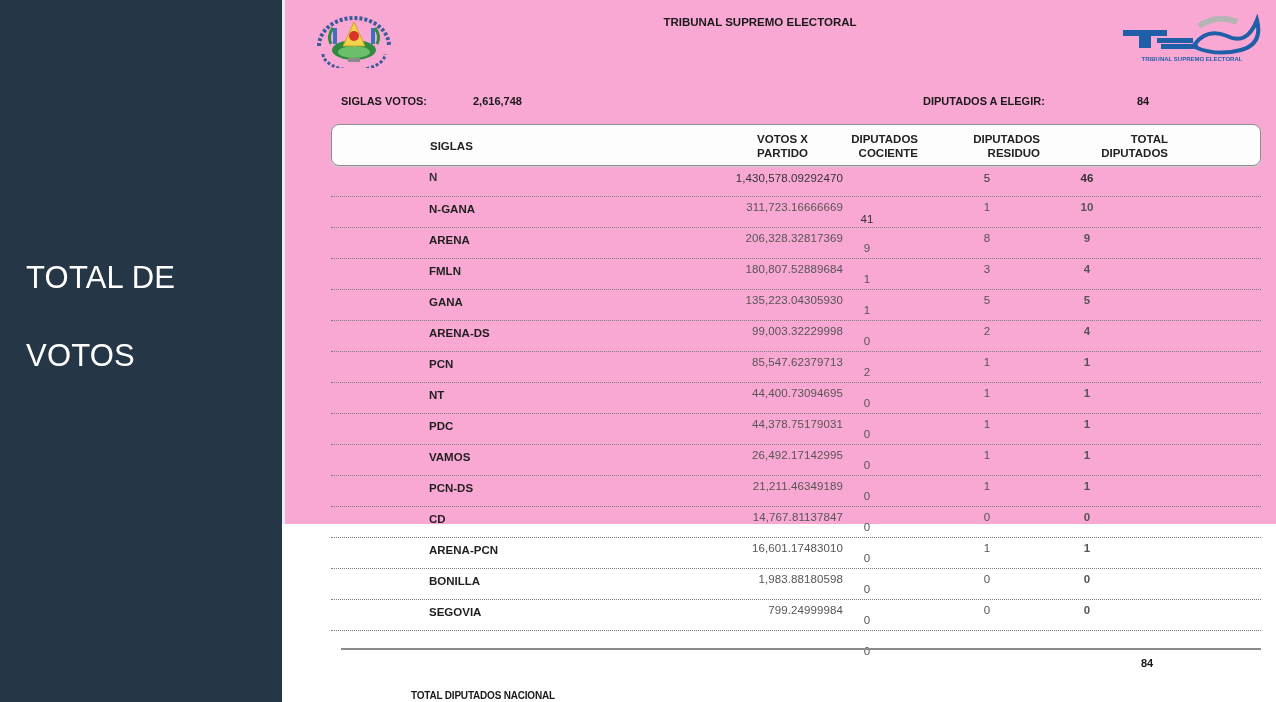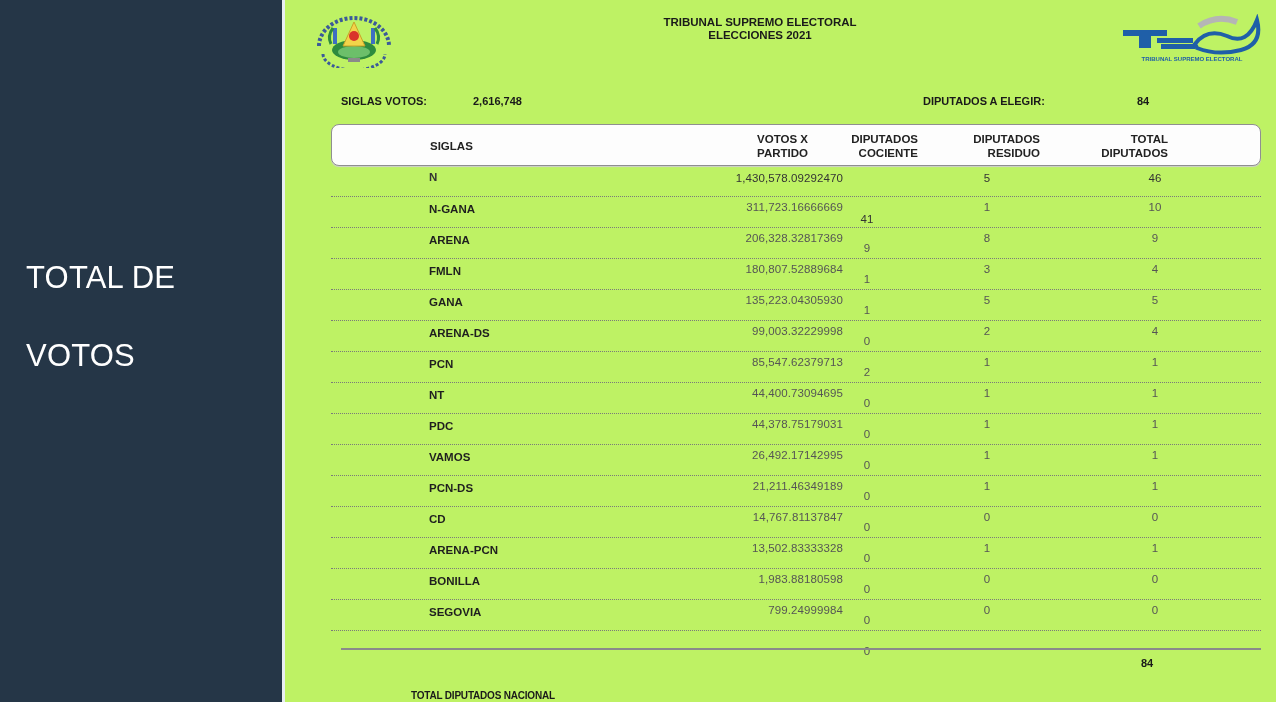--- a/index.html
+++ b/index.html
@@ -11,22 +11,22 @@
     background: #253647;
   }
   .sidebar-line {
     position: absolute; left: 26px; color: #ffffff;
     font-family: "Liberation Sans", sans-serif; font-size: 31px; letter-spacing: 0.2px;
   }
   .sidebar-line.l1 { top: 260px; }
   .sidebar-line.l2 { top: 338px; }
 
   .page {
-    position: absolute; left: 282px; top: 0; width: 994px; height: 702px;
-    background: #bef264; border-left: 3px solid #e8edf1;
+    position: absolute; left: 282px; top: 0; width: 994px; height: 524px;
+    background: #f9a8d4; border-left: 3px solid #e8edf1;
   }
 
   .seal { position: absolute; left: 20px; top: 12px; width: 98px; height: 56px; }
   .tse-logo { position: absolute; left: 832px; top: 14px; width: 150px; height: 50px; }
 
   .title-block {
     position: absolute; left: 300px; top: 16px; width: 350px; text-align: center;
     font-weight: bold; font-size: 11.5px; line-height: 13px; color: #1a1a1a;
   }
 
@@ -50,21 +50,21 @@
   .th.total { left: 736px; top: 7px; width: 100px; }
 
   .rows { position: absolute; left: 46px; top: 168px; width: 930px; }
   .row { position: relative; height: 31px; border-bottom: 1px dotted #7a7a7a; }
   .row:first-child { height: 29px; }
   .cell { position: absolute; top: 4px; font-size: 11.5px; color: #555; }
   .cell.sigla { left: 98px; font-weight: bold; color: #1f1f1f; }
   .cell.votos { right: 418px; text-align: left; letter-spacing: 0.1px; }
   .cell.coc { left: 536px; width: 40px; text-align: center; transform: translateX(-20px); margin-top: 41px; }
   .cell.res { left: 656px; width: 40px; text-align: center; transform: translateX(-20px); }
-  .cell.tot { left: 824px; width: 40px; text-align: center; transform: translateX(-20px); }
+  .cell.tot { left: 756px; width: 40px; text-align: center; transform: translateX(-20px); font-weight: bold; }
   .row:first-child .cell { color: #333; }
   .row .cell.sigla { top: 6px; }
   .row:first-child .cell.sigla { top: 3px; }
 
   .footer-rule { position: absolute; left: 56px; top: 648px; width: 920px; height: 2px; background: #8a8a8a; }
   .footer-lbl { position: absolute; left: 126px; top: 657px; font-size: 10px; font-weight: bold; color: #1a1a1a; letter-spacing: -0.2px; margin-top: 33px; }
   .footer-val { position: absolute; left: 856px; top: 657px; font-size: 11px; font-weight: bold; color: #1a1a1a; }
 </style>
 </head>
 <body>
@@ -85,21 +85,20 @@
     <circle cx="49" cy="24" r="5" fill="#d9342b"></circle>
     <rect x="28" y="16" width="4" height="16" fill="#3e6fc2"></rect>
     <rect x="66" y="16" width="4" height="16" fill="#3e6fc2"></rect>
     <path d="M26 32 Q22 24 28 16" fill="none" stroke="#2e8b3e" stroke-width="3"></path>
     <path d="M72 32 Q76 24 70 16" fill="none" stroke="#2e8b3e" stroke-width="3"></path>
     <rect x="43" y="46" width="12" height="4" fill="#8a8a8a"></rect>
   </svg>
 
   <div class="title-block">
     <div>TRIBUNAL SUPREMO ELECTORAL</div>
-    <div>ELECCIONES 2021</div>
   </div>
 
   <svg class="tse-logo" viewBox="0 0 150 50">
     <path d="M82 12 Q100 0 120 8" fill="none" stroke="#b5b5b5" stroke-width="6"></path>
     <rect x="6" y="16" width="44" height="6" fill="#1f5fa8"></rect>
     <rect x="22" y="16" width="12" height="18" fill="#1f5fa8"></rect>
     <rect x="40" y="24" width="36" height="5" fill="#1f5fa8"></rect>
     <rect x="44" y="30" width="34" height="5" fill="#1f5fa8"></rect>
     <path d="M78 30 Q90 14 110 22 Q130 32 140 6 Q146 30 124 36 Q100 42 80 34 Z" fill="none" stroke="#1f5fa8" stroke-width="4"></path>
     <text x="75" y="47" text-anchor="middle" font-size="6" font-weight="bold" fill="#1f5fa8" font-family="Liberation Sans, sans-serif">TRIBUNAL SUPREMO ELECTORAL</text>
@@ -210,21 +209,21 @@
       </div>
       <div class="row">
         <div class="cell sigla">CD</div>
         <div class="cell votos">14,767.81137847</div>
         <div class="cell coc">0</div>
         <div class="cell res">0</div>
         <div class="cell tot">0</div>
       </div>
       <div class="row">
         <div class="cell sigla">ARENA-PCN</div>
-        <div class="cell votos">13,502.83333328</div>
+        <div class="cell votos">16,601.17483010</div>
         <div class="cell coc">0</div>
         <div class="cell res">1</div>
         <div class="cell tot">1</div>
       </div>
       <div class="row">
         <div class="cell sigla">BONILLA</div>
         <div class="cell votos">1,983.88180598</div>
         <div class="cell coc">0</div>
         <div class="cell res">0</div>
         <div class="cell tot">0</div>

